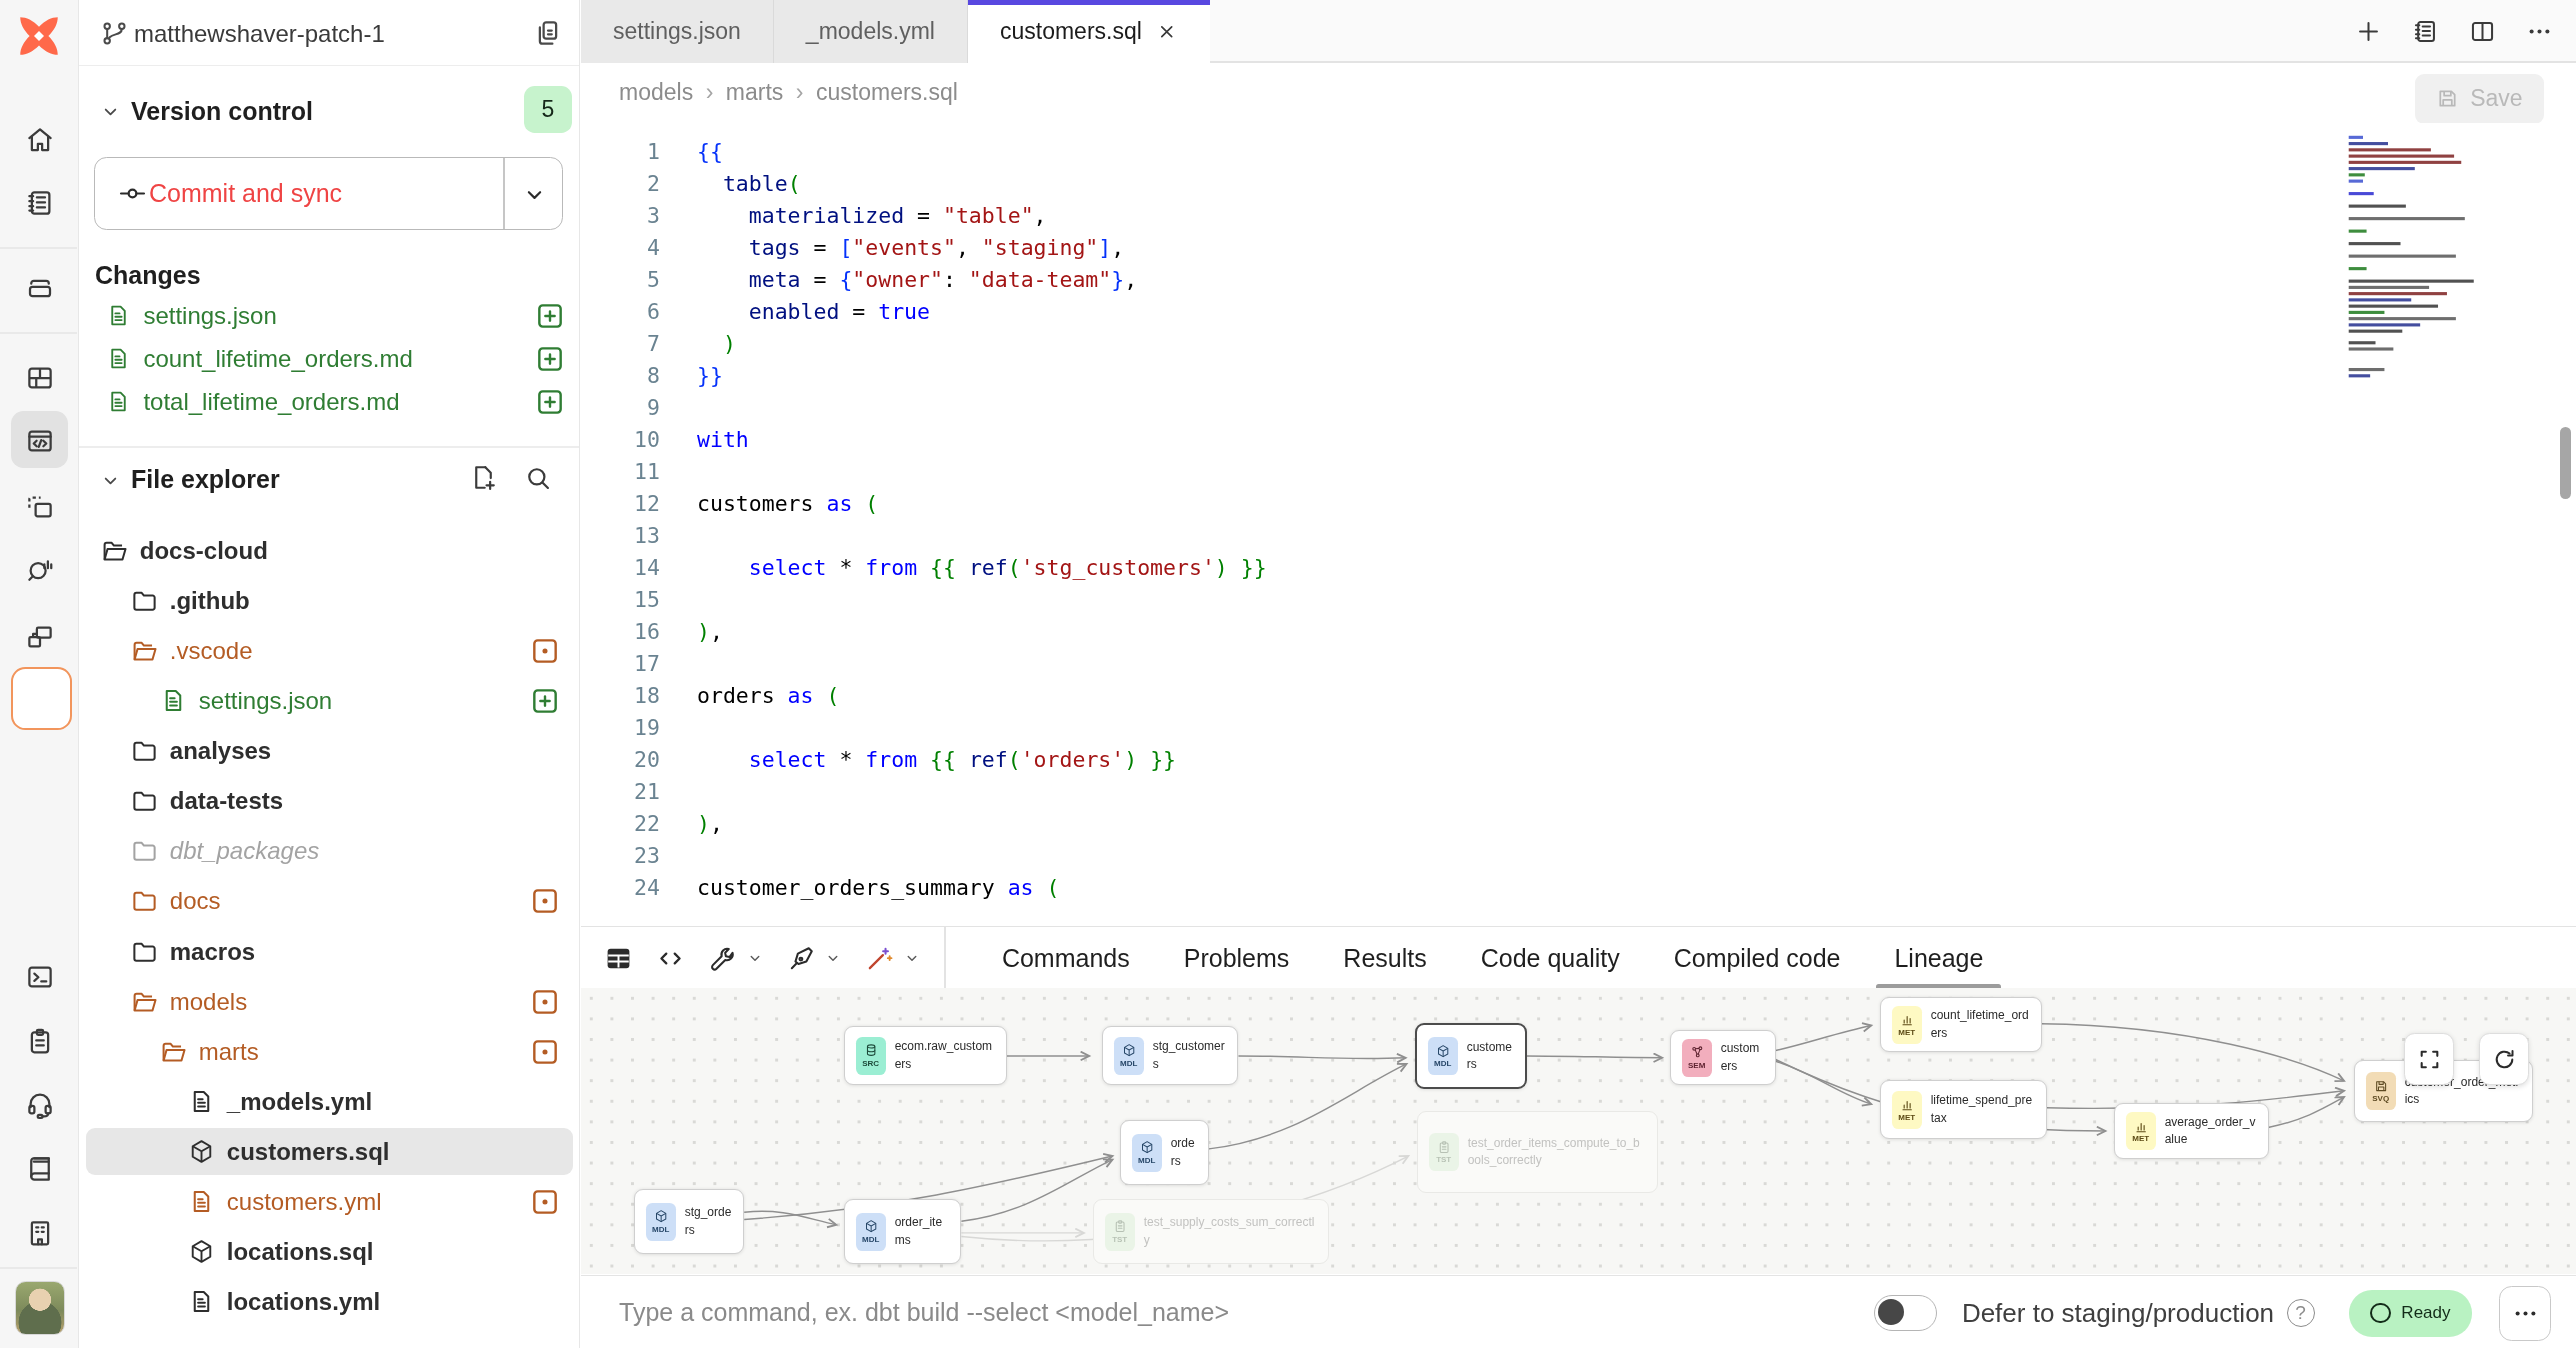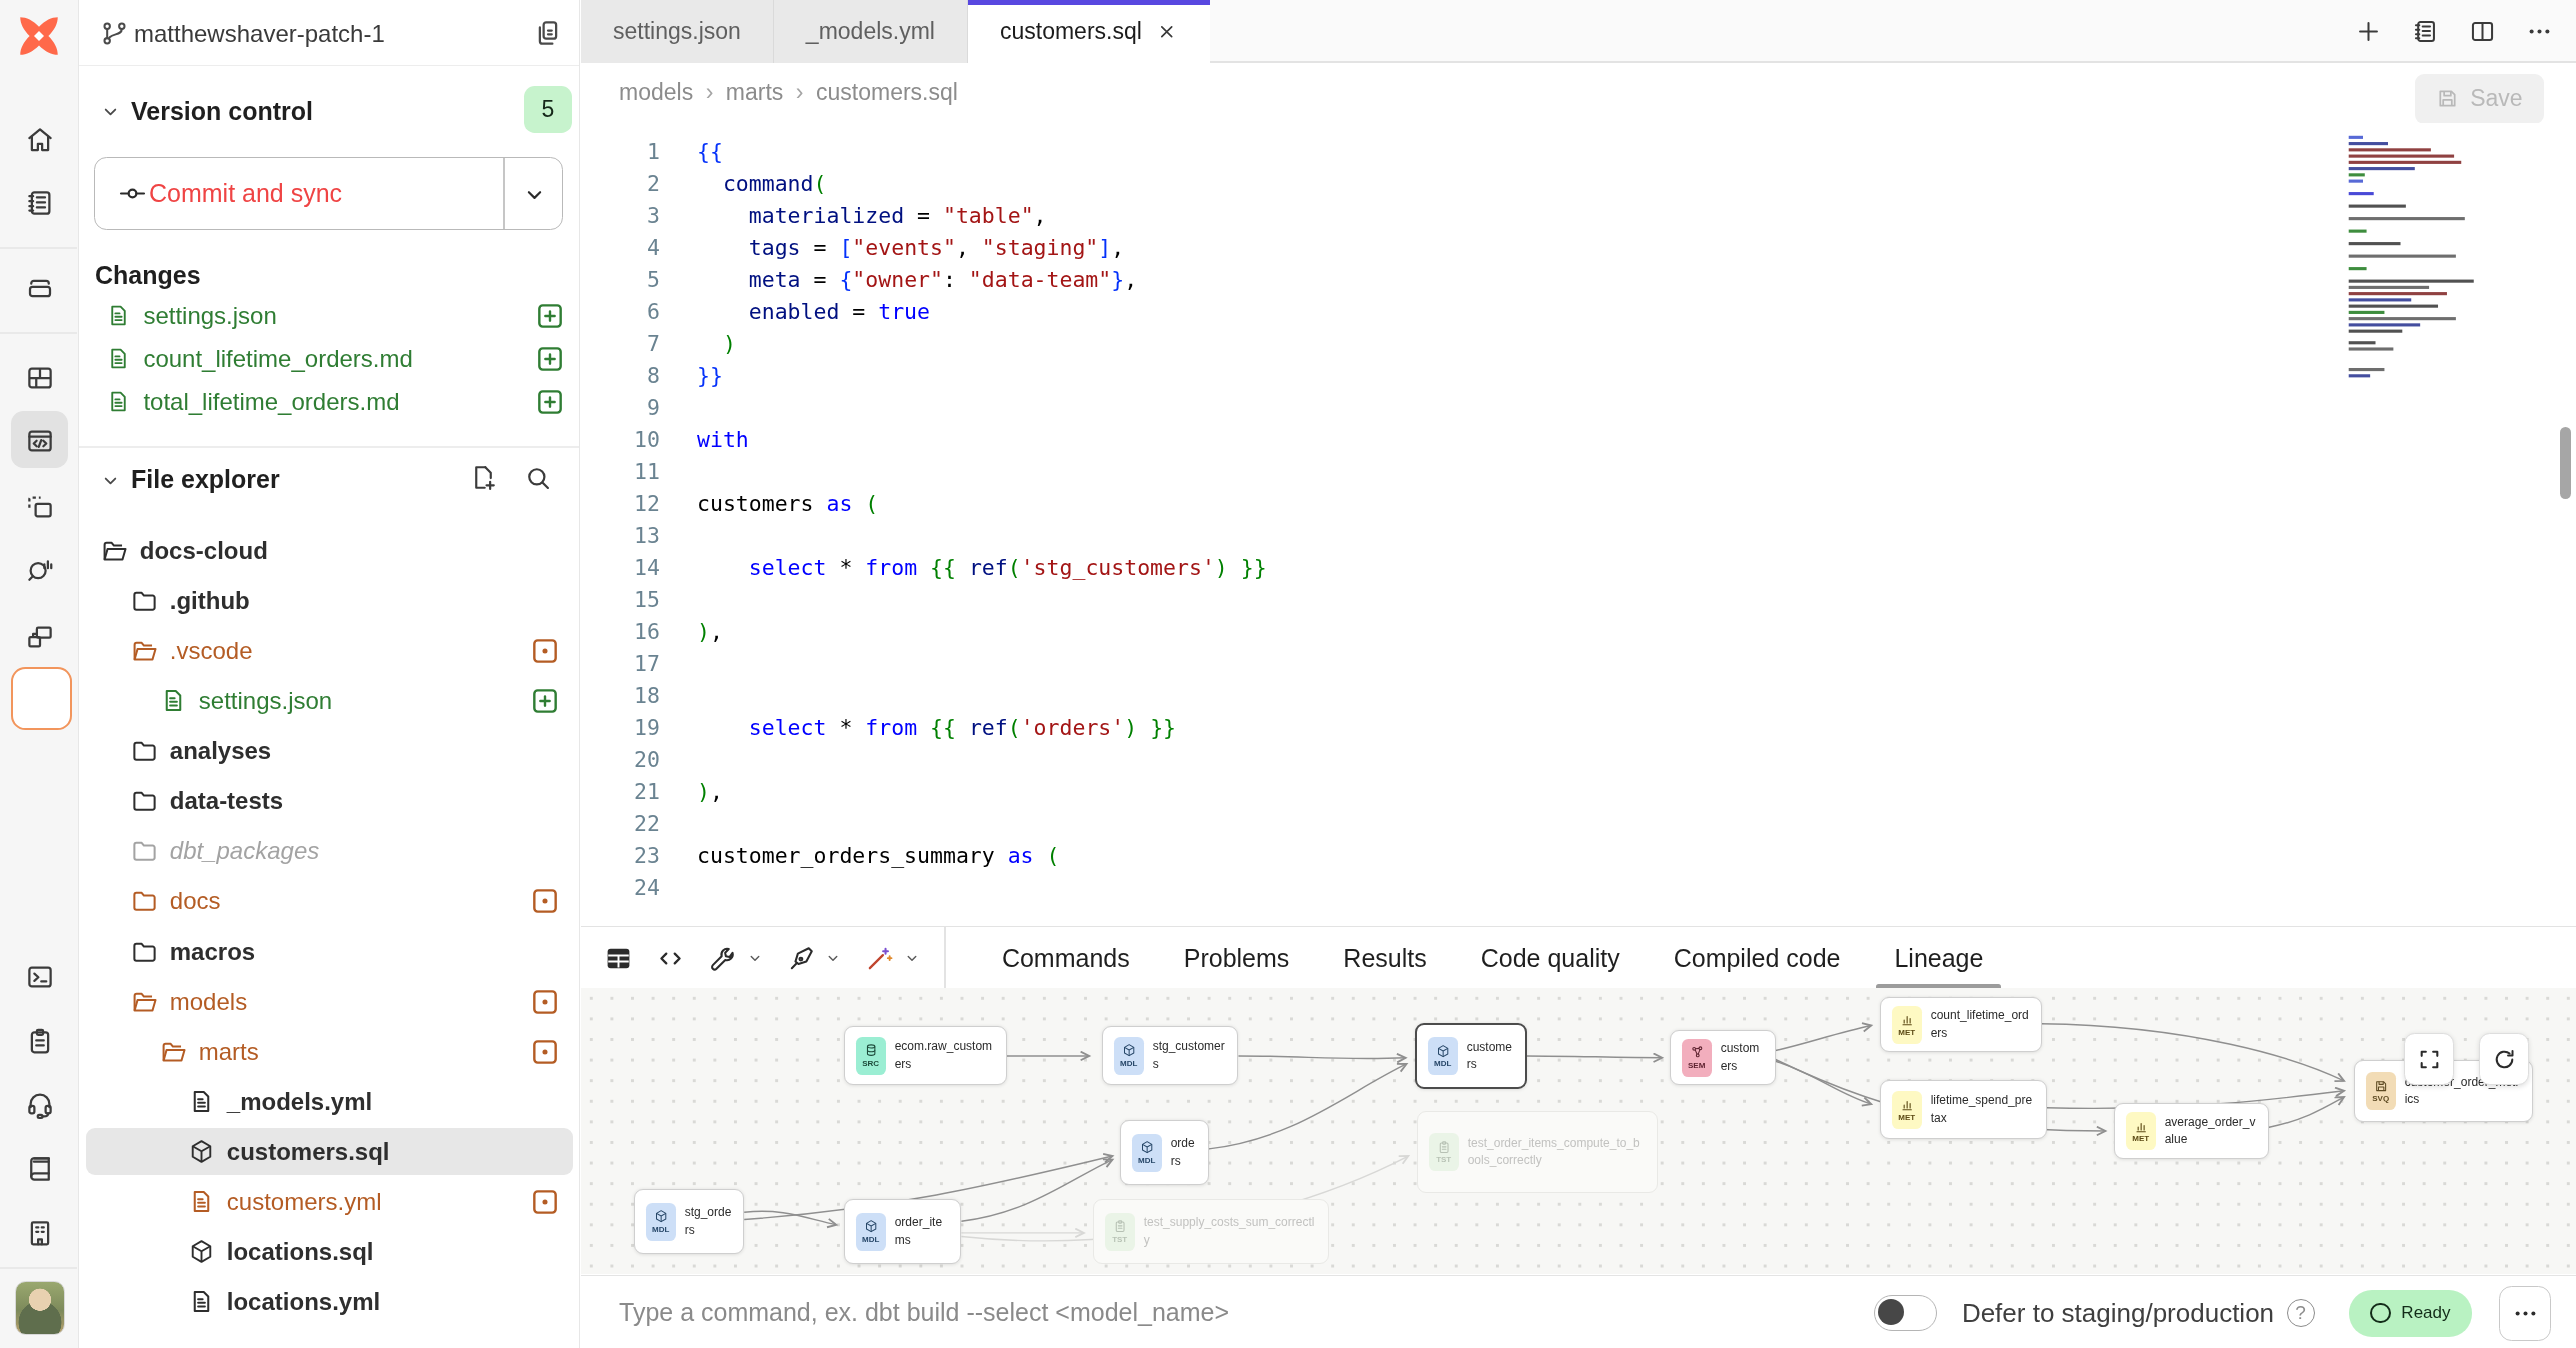--- a/index.html
+++ b/index.html
@@ -774,36 +774,37 @@
         <div class="gline">18</div>
         <div class="gline">19</div>
         <div class="gline">20</div>
         <div class="gline">21</div>
         <div class="gline">22</div>
         <div class="gline">23</div>
         <div class="gline">24</div>
       </div>
     <div class="code" id="code">
         <div class="cline"><span class="tk-p">{{</span></div>
-        <div class="cline"><span class="tk-d">  </span><span class="tk-n">command</span><span class="tk-g">(</span></div>
+        <div class="cline"><span class="tk-d">  </span><span class="tk-n">table</span><span class="tk-g">(</span></div>
         <div class="cline"><span class="tk-d">    </span><span class="tk-n">materialized</span><span class="tk-d"> = </span><span class="tk-s">"table"</span><span class="tk-d">,</span></div>
         <div class="cline"><span class="tk-d">    </span><span class="tk-n">tags</span><span class="tk-d"> = </span><span class="tk-p">[</span><span class="tk-s">"events"</span><span class="tk-d">, </span><span class="tk-s">"staging"</span><span class="tk-p">]</span><span class="tk-d">,</span></div>
         <div class="cline"><span class="tk-d">    </span><span class="tk-n">meta</span><span class="tk-d"> = </span><span class="tk-p">{</span><span class="tk-s">"owner"</span><span class="tk-d">: </span><span class="tk-s">"data-team"</span><span class="tk-p">}</span><span class="tk-d">,</span></div>
         <div class="cline"><span class="tk-d">    </span><span class="tk-n">enabled</span><span class="tk-d"> = </span><span class="tk-k">true</span></div>
         <div class="cline"><span class="tk-d">  </span><span class="tk-g">)</span></div>
         <div class="cline"><span class="tk-p">}}</span></div>
         <div class="cline"></div>
         <div class="cline"><span class="tk-k">with</span></div>
         <div class="cline"></div>
         <div class="cline"><span class="tk-d">customers </span><span class="tk-k">as</span><span class="tk-d"> </span><span class="tk-g">(</span></div>
         <div class="cline"></div>
         <div class="cline"><span class="tk-d">    </span><span class="tk-k">select</span><span class="tk-d"> * </span><span class="tk-k">from</span><span class="tk-d"> </span><span class="tk-g">{{</span><span class="tk-d"> </span><span class="tk-n">ref</span><span class="tk-g">(</span><span class="tk-s">'stg_customers'</span><span class="tk-g">)</span><span class="tk-d"> </span><span class="tk-g">}}</span></div>
         <div class="cline"></div>
         <div class="cline"><span class="tk-g">)</span><span class="tk-d">,</span></div>
         <div class="cline"></div>
+        <div class="cline"><span class="tk-d">orders </span><span class="tk-k">as</span><span class="tk-d"> </span><span class="tk-g">(</span></div>
         <div class="cline"></div>
         <div class="cline"><span class="tk-d">    </span><span class="tk-k">select</span><span class="tk-d"> * </span><span class="tk-k">from</span><span class="tk-d"> </span><span class="tk-g">{{</span><span class="tk-d"> </span><span class="tk-n">ref</span><span class="tk-g">(</span><span class="tk-s">'orders'</span><span class="tk-g">)</span><span class="tk-d"> </span><span class="tk-g">}}</span></div>
         <div class="cline"></div>
         <div class="cline"><span class="tk-g">)</span><span class="tk-d">,</span></div>
         <div class="cline"></div>
         <div class="cline"><span class="tk-d">customer_orders_summary </span><span class="tk-k">as</span><span class="tk-d"> </span><span class="tk-g">(</span></div>
       </div>
 
     <svg class="minimap" viewBox="0 0 175 290">
       <g opacity="0.85">

